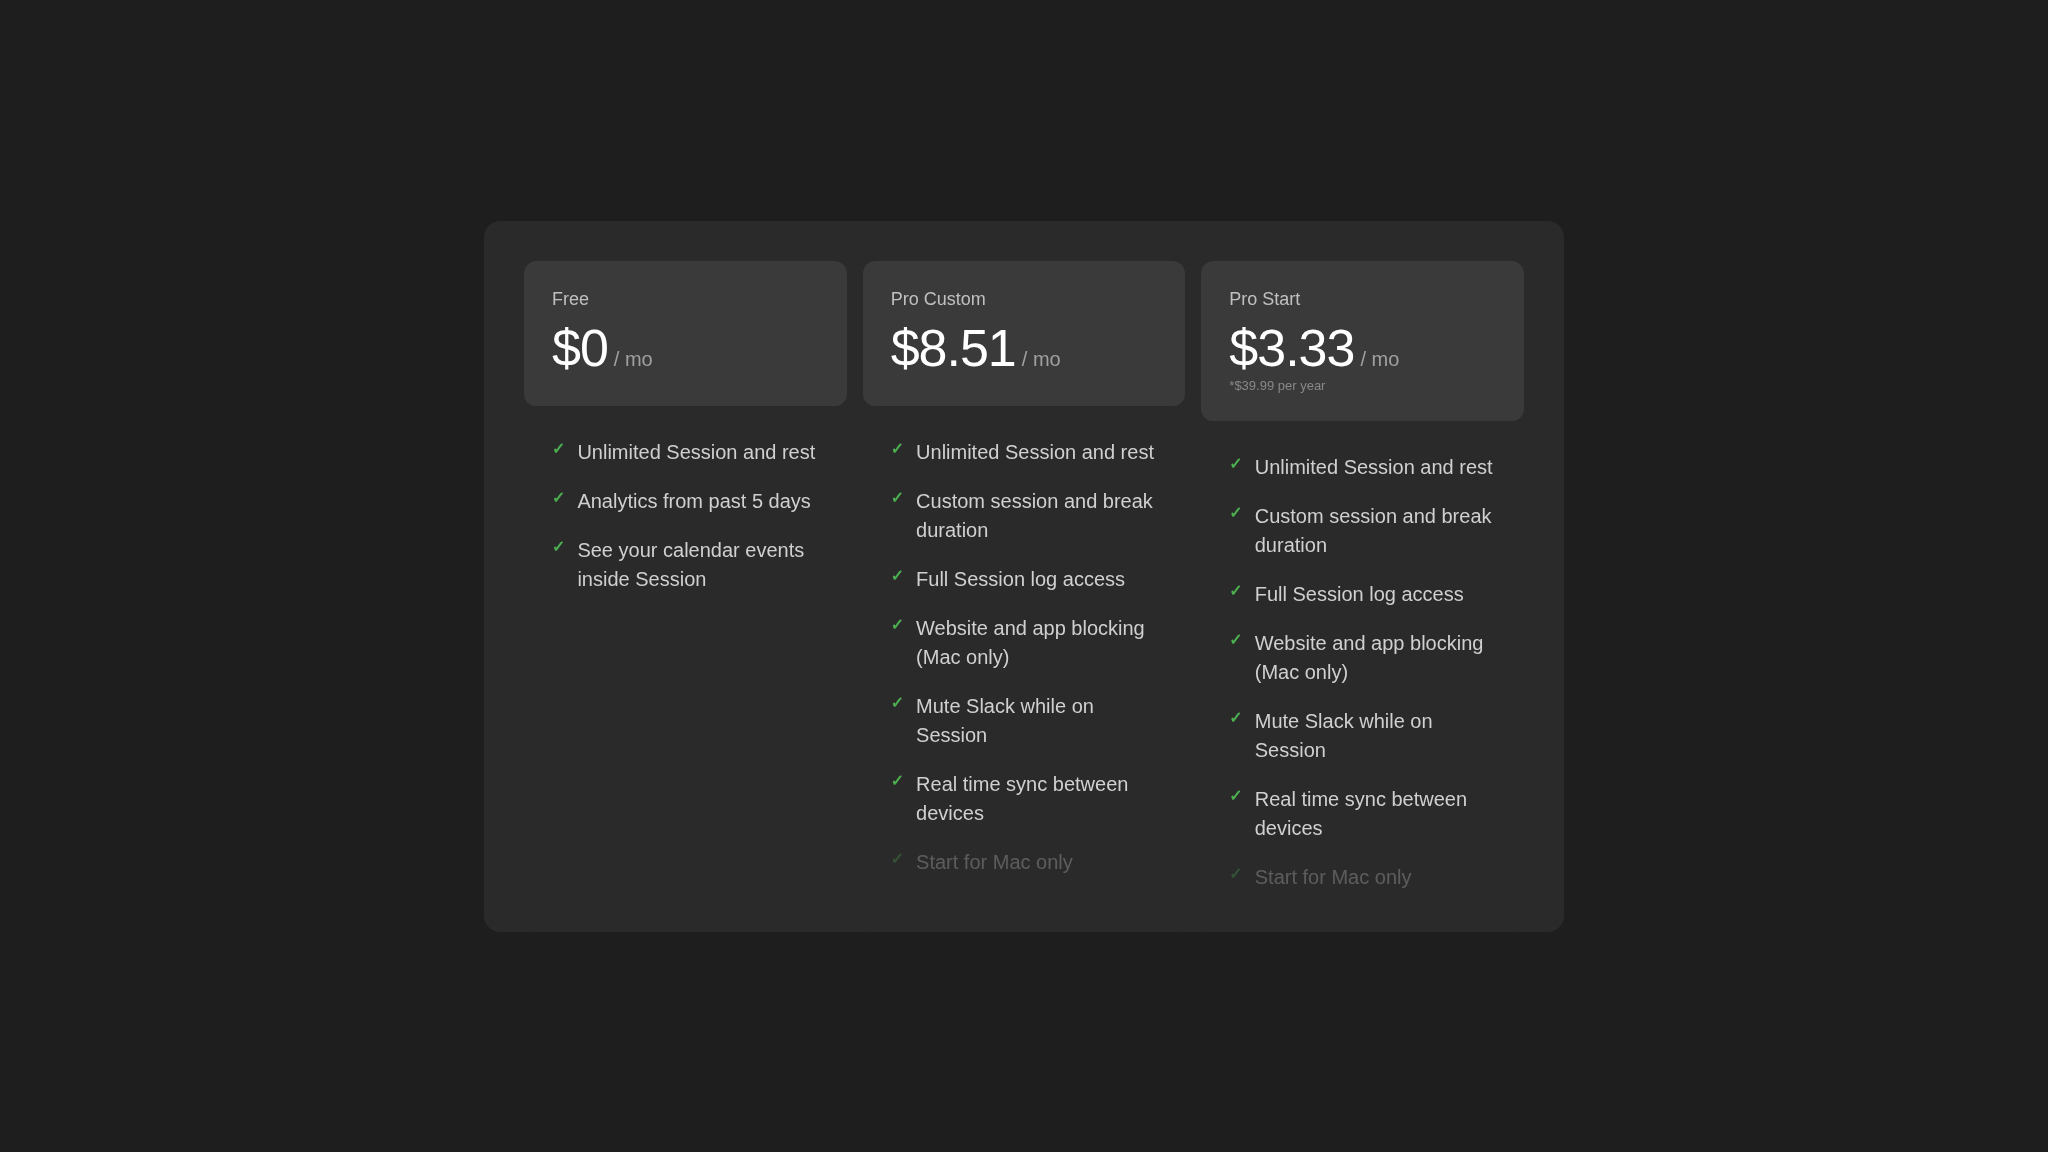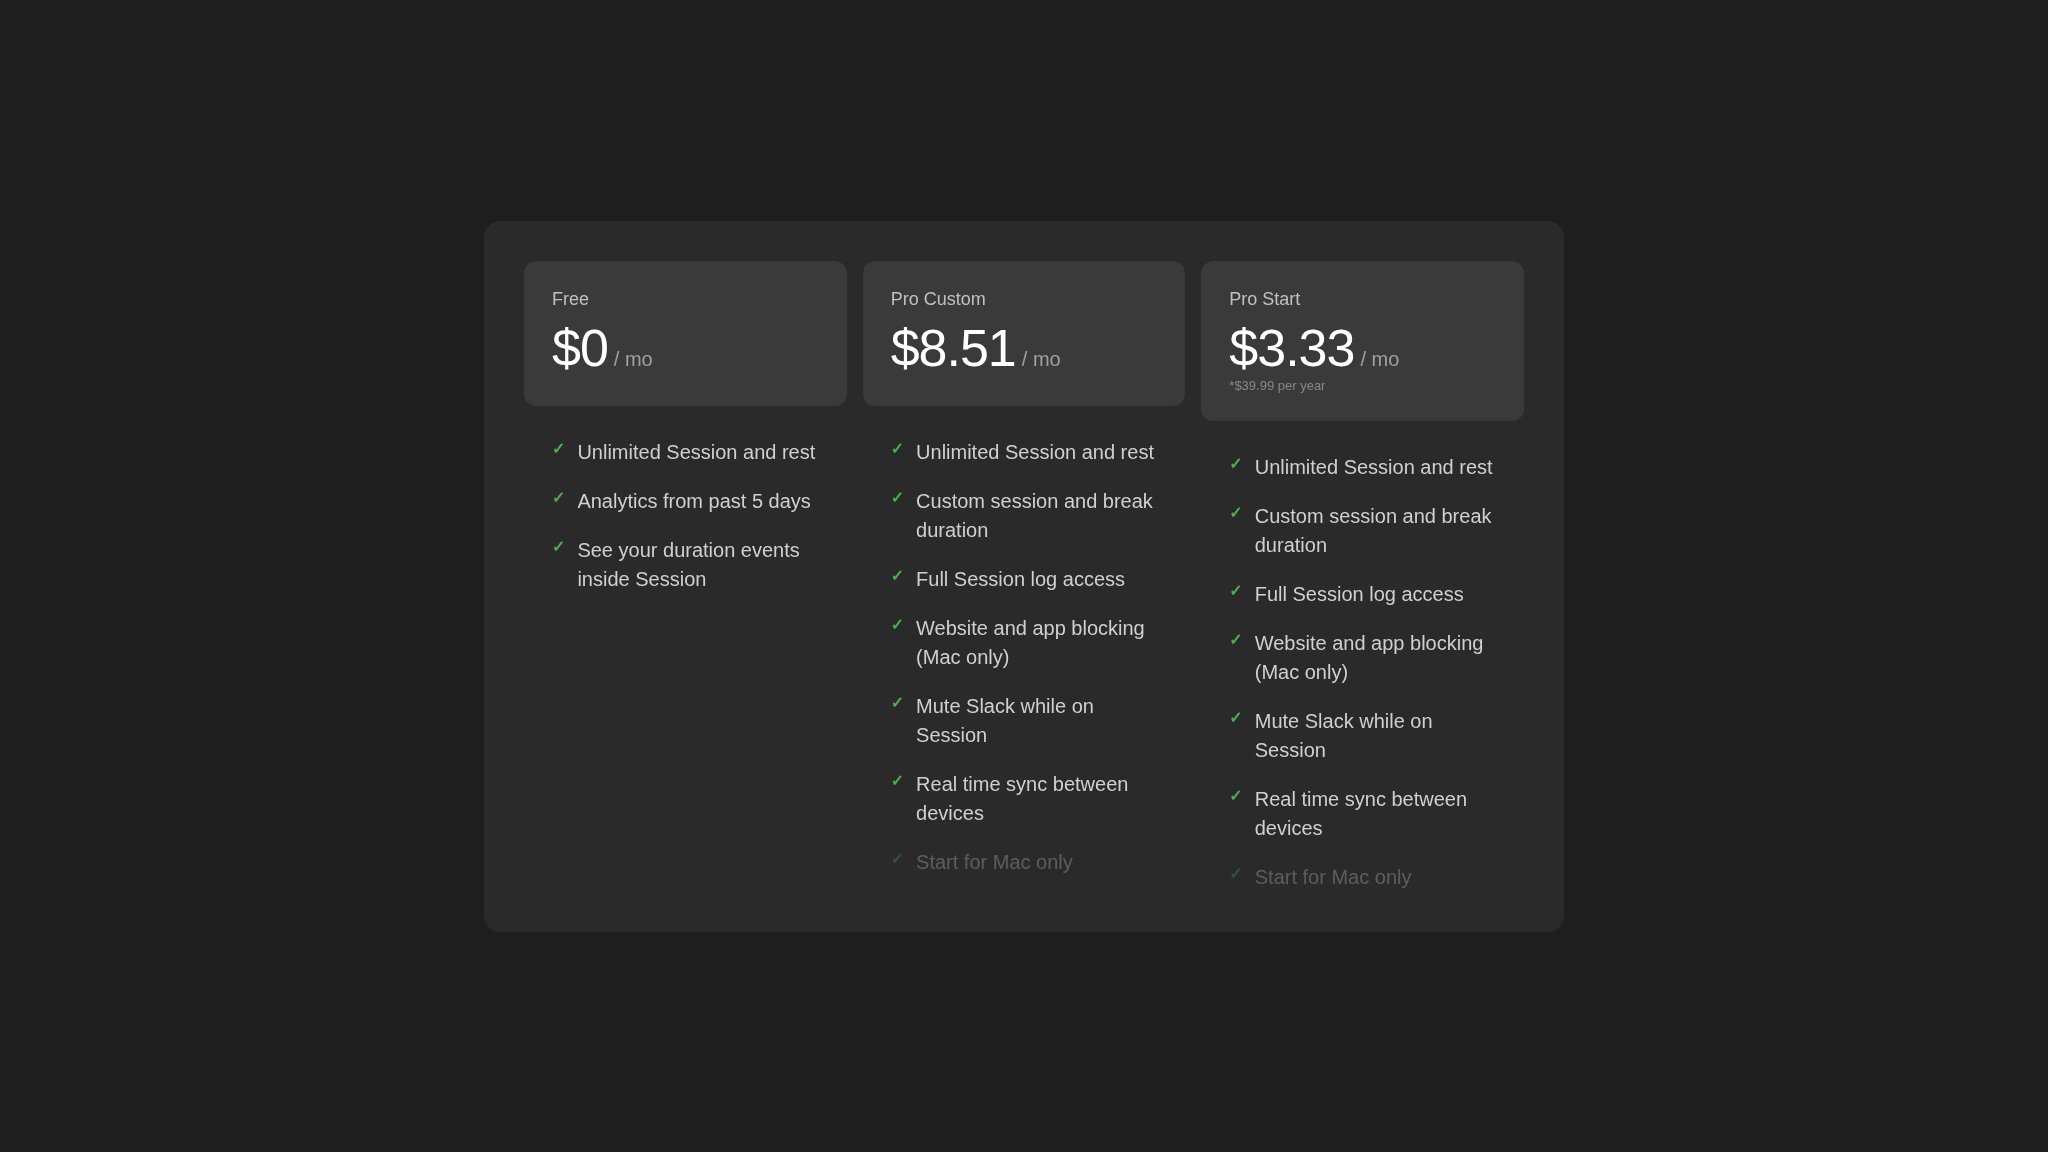--- a/index.html
+++ b/index.html
@@ -132,21 +132,21 @@
             <li class="feature-item">
               <span class="check-icon">✓</span>
               <span class="feature-text">Unlimited Session and rest</span>
             </li>
             <li class="feature-item">
               <span class="check-icon">✓</span>
               <span class="feature-text">Analytics from past 5 days</span>
             </li>
             <li class="feature-item">
               <span class="check-icon">✓</span>
-              <span class="feature-text">See your duration events inside Session</span>
+              <span class="feature-text">See your calendar events inside Session</span>
             </li>
           </ul>
         </div>
       </div>
       <div class="plan-card">
         <div class="plan-header">
           <div class="plan-name">Pro Custom</div>
           <div class="plan-price-row">
             <span class="plan-price">$8.51</span>
             <span class="plan-price-period">/ mo</span>

